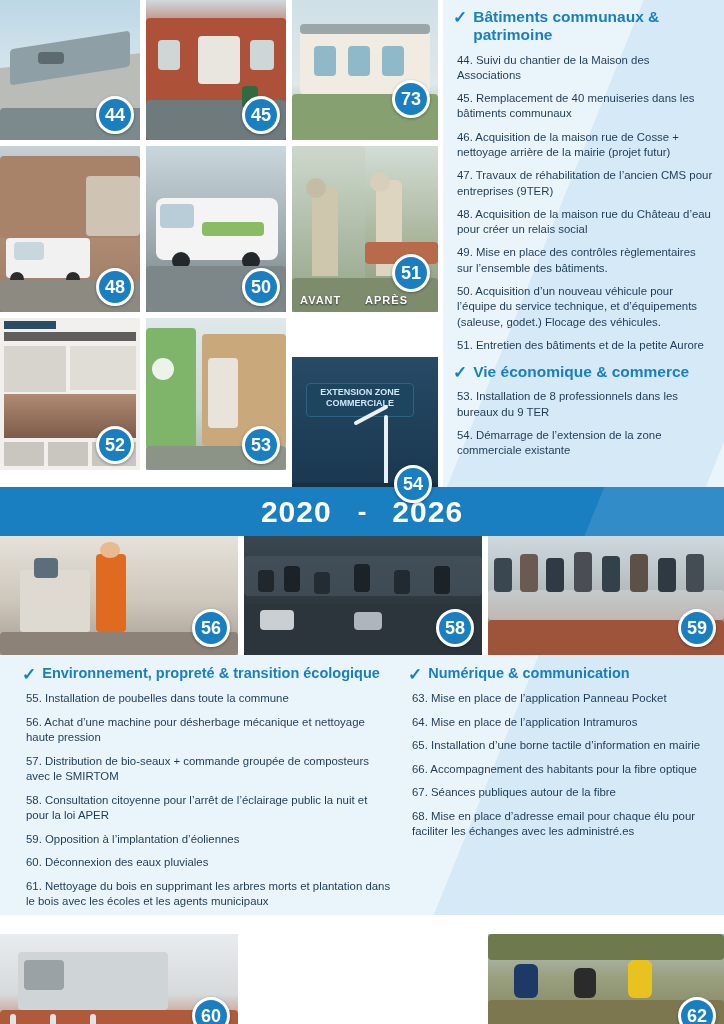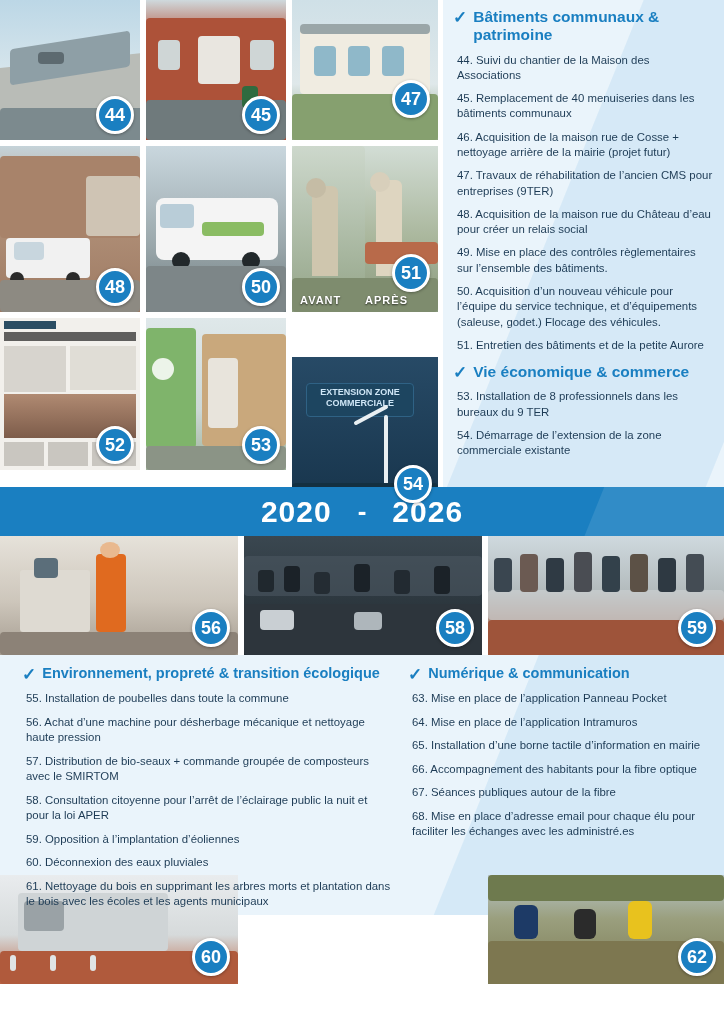--- a/index.html
+++ b/index.html
@@ -90,21 +90,21 @@
   .grad-dark { background:linear-gradient(#3a4750 0%,#222b31 100%); }
   .grad-field { background:linear-gradient(#b9c7cd 0%,#9a9f7e 40%,#7c7a52 100%); }
 
   .blob { position:absolute; border-radius:4px; }
 
   
   .top-grid { position:absolute; left:0; top:0; width:443px; height:487px; }
 
   
   .strip1 { position:absolute; left:0; top:536px; width:724px; height:119px; }
-  .strip2 { position:absolute; left:0; top:875px; width:724px; height:82px; }
+  .strip2 { position:absolute; left:0; top:934px; width:724px; height:82px; }
 
   .caption-avant { left:8px; bottom:6px; }
   .caption-apres { right:30px; bottom:6px; }
 
   
   .news { background:#f2f0ec; position:absolute; left:0; top:0; width:100%; height:100%; }
   .news .nh { position:absolute; left:4px; top:3px; width:52px; height:8px; background:#2b4d63; }
   .news .nt { position:absolute; left:4px; top:14px; right:4px; height:9px; background:#3a3a3a; opacity:.8; }
   .news .ncol { position:absolute; background:#c9c6c0; }
   .news .nph { position:absolute; background:linear-gradient(#b08a72,#7d5c4a); }
@@ -137,21 +137,21 @@
     </div>
 
     <div class="photo" style="position:absolute;left:292px;top:0;width:146px;height:140px;">
       <div class="sky" style="background:linear-gradient(#cfe0e7 0%,#dfe8ea 60%,#8ea27e 100%);"></div>
       <div class="blob" style="left:8px;top:28px;width:130px;height:66px;background:#f0ece1;"></div>
       <div class="blob" style="left:8px;top:24px;width:130px;height:10px;background:#9aa6a8;"></div>
       <div class="blob" style="left:22px;top:46px;width:22px;height:30px;background:#8fb8c9;"></div>
       <div class="blob" style="left:56px;top:46px;width:22px;height:30px;background:#8fb8c9;"></div>
       <div class="blob" style="left:90px;top:46px;width:22px;height:30px;background:#8fb8c9;"></div>
       <div class="blob" style="left:0;top:94px;width:146px;height:46px;background:#86a06f;"></div>
-      <div class="badge" style="right:8px;bottom:22px;">47</div>
+      <div class="badge" style="right:8px;bottom:22px;">73</div>
     </div>
 
     <div class="photo" style="position:absolute;left:0;top:146px;width:140px;height:166px;">
       <div class="sky" style="background:linear-gradient(#c5d3d9 0%,#b08f77 45%,#9d7a63 100%);"></div>
       <div class="blob" style="left:0;top:10px;width:140px;height:82px;background:#a8836a;"></div>
       <div class="blob" style="left:86px;top:30px;width:54px;height:60px;background:#cfc4b4;"></div>
       <div class="blob" style="left:6px;top:92px;width:84px;height:40px;background:#f1f1f1;border-radius:4px;"></div>
       <div class="blob" style="left:14px;top:96px;width:30px;height:18px;background:#c8d6de;"></div>
       <div class="blob" style="left:10px;top:126px;width:14px;height:14px;border-radius:50%;background:#2b2b2b;"></div>
       <div class="blob" style="left:66px;top:126px;width:14px;height:14px;border-radius:50%;background:#2b2b2b;"></div>

